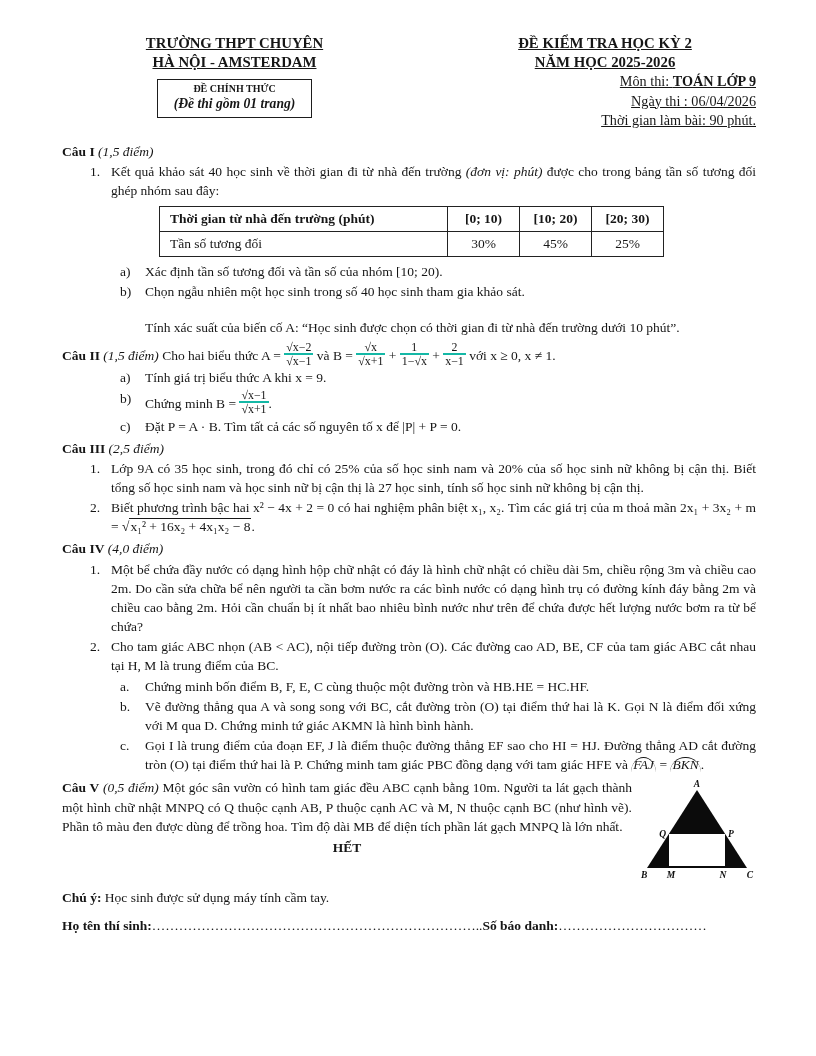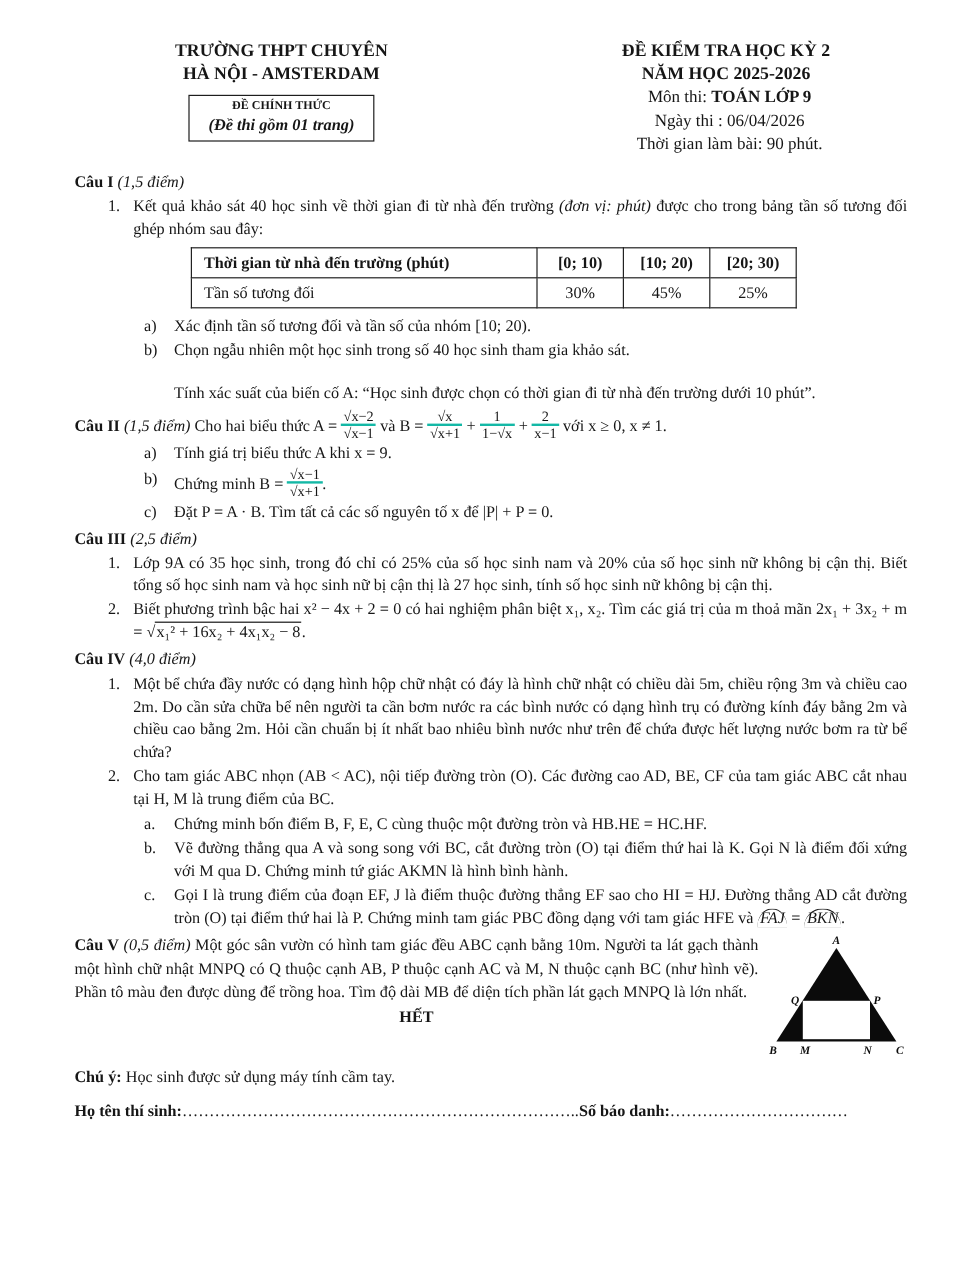--- a/index.html
+++ b/index.html
@@ -5,29 +5,29 @@
   * { margin:0; padding:0; box-sizing:border-box; }
   html,body { background:#ffffff; }
   body {
     width:816px; height:1056px; overflow:hidden;
     font-family:"Liberation Serif", serif;
     font-size:13.5px; line-height:1.42; color:#161616;
   }
   .page { padding:34px 60px 0 62px; }
 
   
-  .header { display:flex; align-items:flex-start; }
+  .header { display:flex; align-items:flex-start;text-decoration:underline; }
   .h-left { width:345px; text-align:center; }
   .h-left .hl { font-weight:700; font-size:14.8px; line-height:1.3; }
   .h-box { display:inline-block; border:1.6px solid #1d1d1d; margin-top:7px; padding:2px 16px 4px; }
   .h-box .b1 { font-weight:700; font-size:10px; line-height:1.3; }
   .h-box .b2 { font-weight:700; font-style:italic; font-size:13.6px; line-height:1.3; }
   .h-right { width:302px; margin-left:auto; }
   .h-right .hc { text-align:center; font-weight:700; font-size:14.8px; line-height:1.3; }
-  .h-right .hb { text-align:center; font-size:14.2px; line-height:1.34; padding-left:6px; }
+  .h-right .hb { text-align:right; font-size:14.2px; line-height:1.34; padding-left:6px; }
 
   
   .bodytext { margin-top:12px; }
   .sec { margin-top:2px; }
   .sec-head { margin-top:3px; }
   .sec-title { font-weight:700; }
   .pts { font-style:italic; }
   .mix { text-align:justify; margin-top:3px; }
   .item { display:flex; padding-left:28px; margin-top:1px; }
   .item > .num { flex:none; width:21px; }

